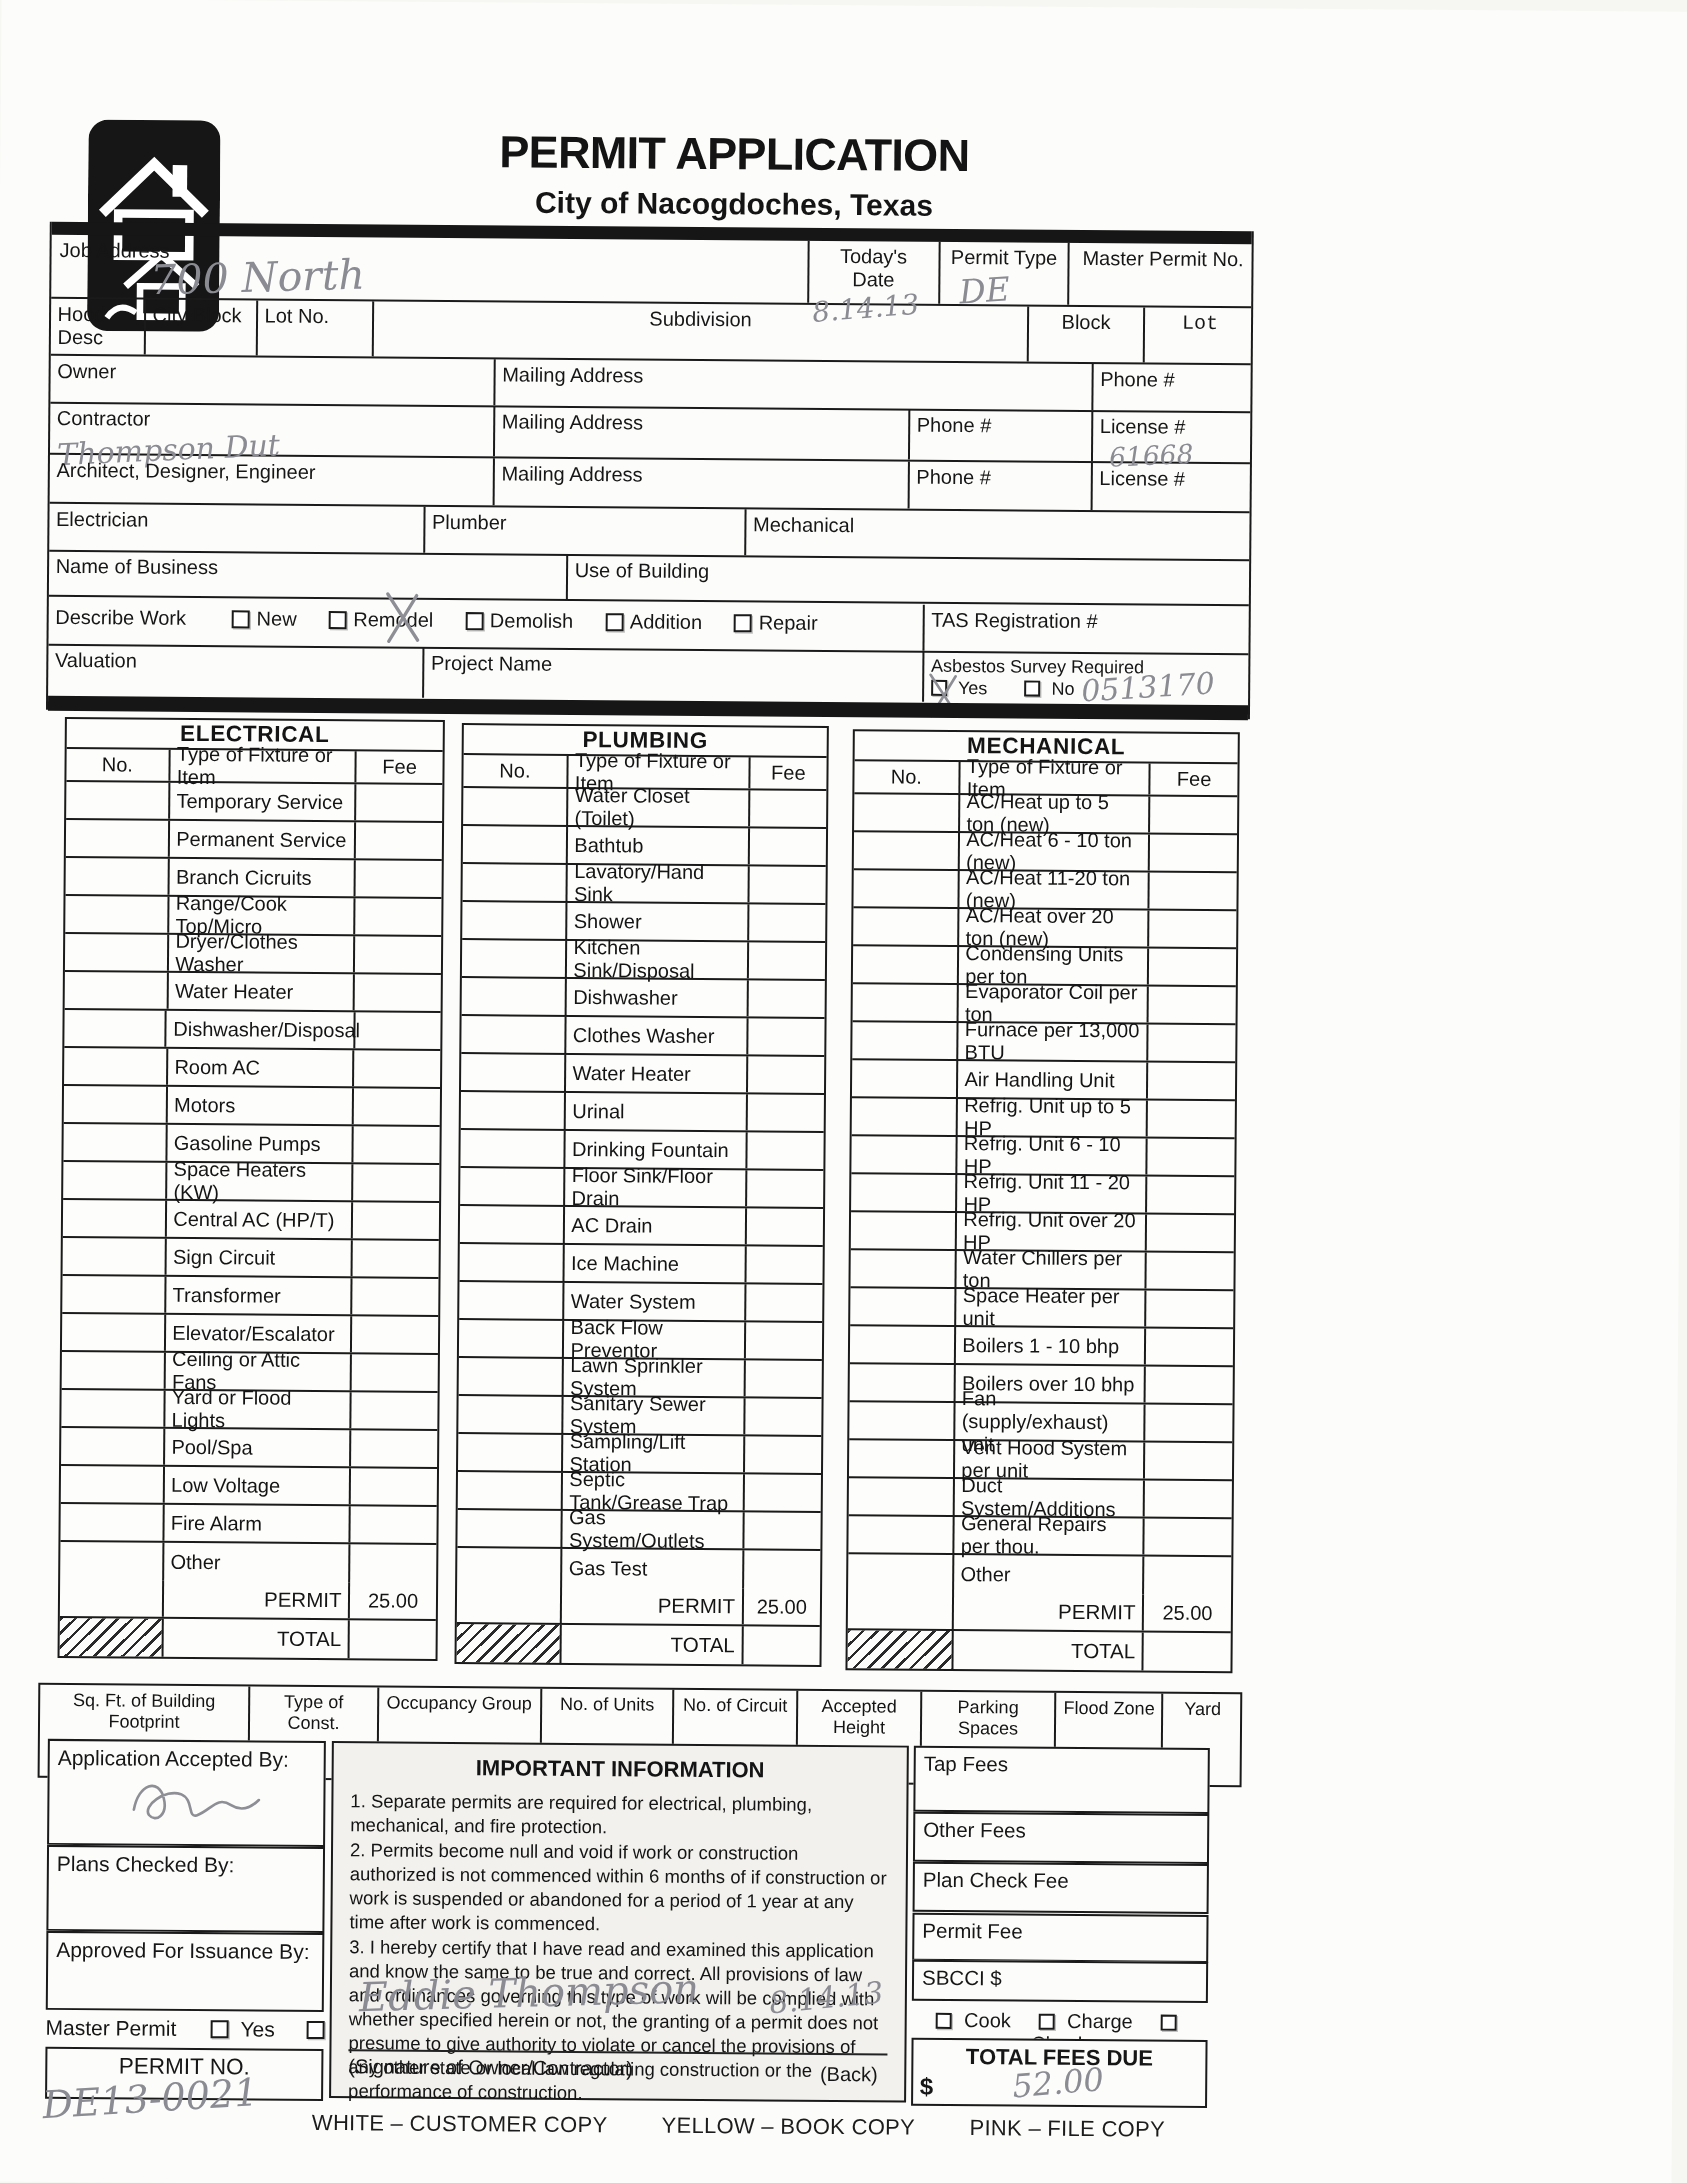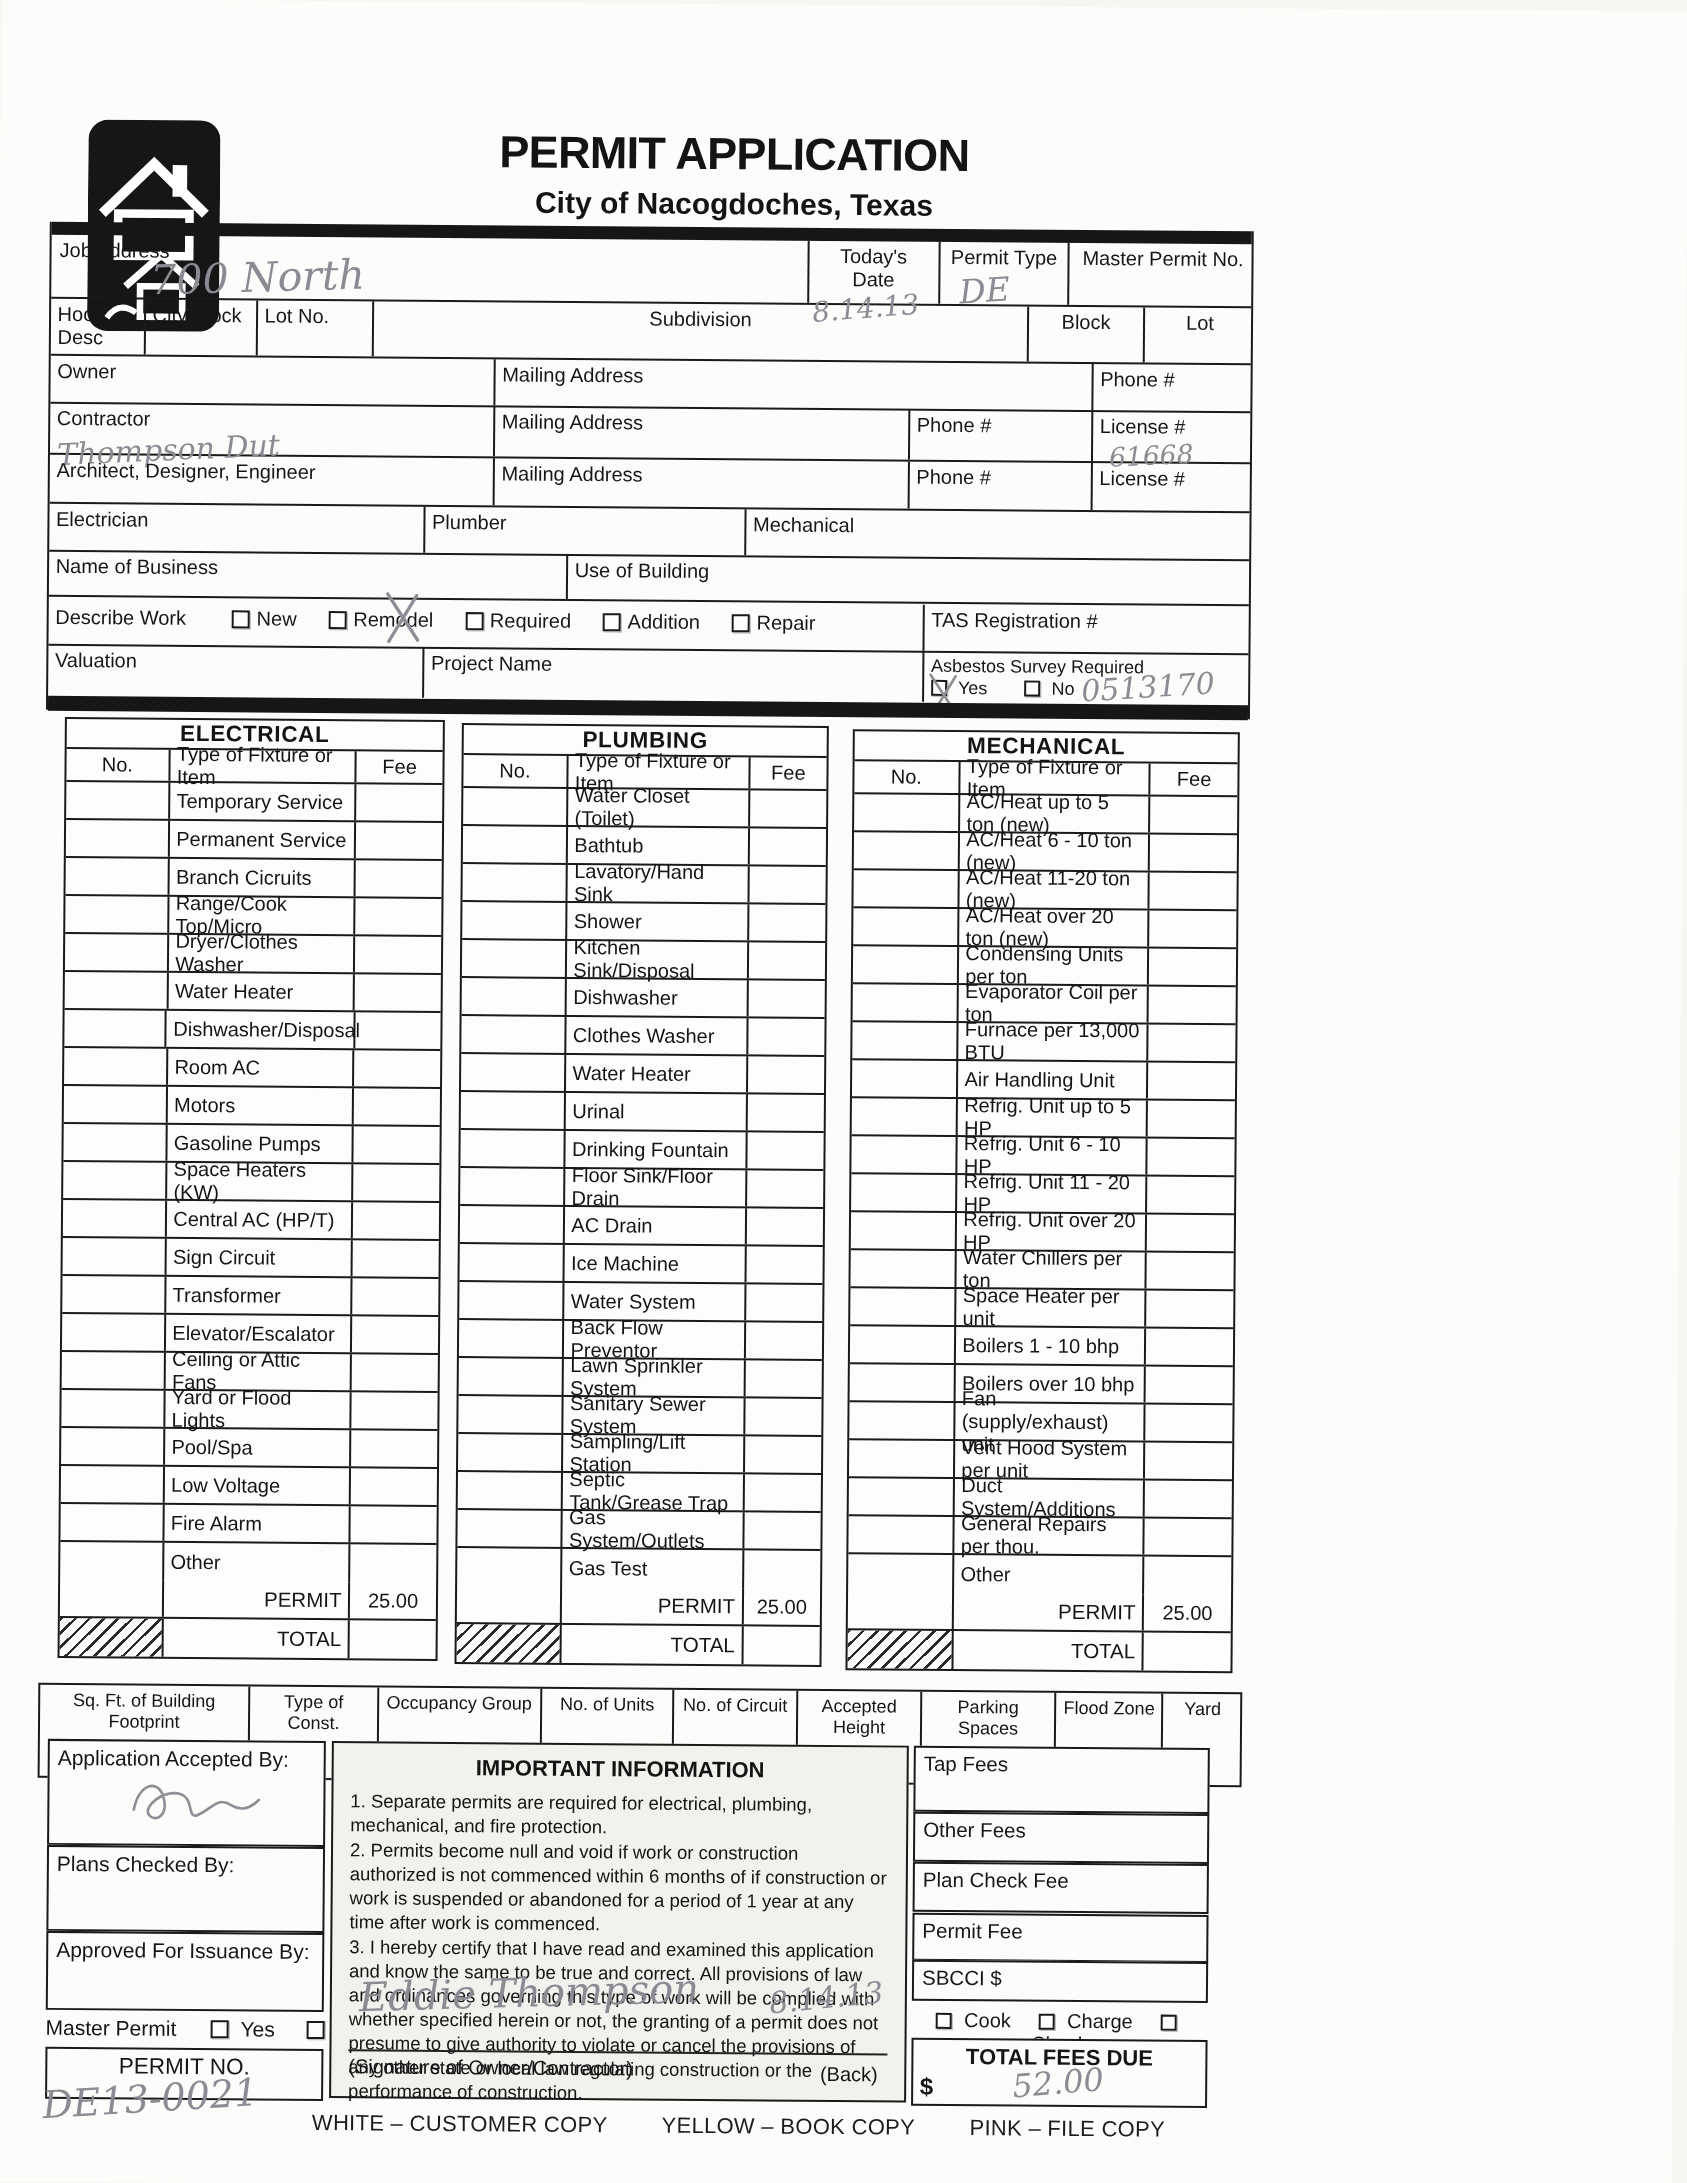--- a/index.html
+++ b/index.html
@@ -102,21 +102,21 @@
       </div>
       <div class="cell" style="left:205px;width:116px;">
         <div class="lbl">Lot No.</div>
       </div>
       <div class="cell" style="left:321px;width:655px;">
         <div class="lbl" style="text-align:center;">Subdivision</div>
       </div>
       <div class="cell" style="left:976px;width:116px;">
         <div class="lbl" style="text-align:center;">Block</div>
       </div>
-      <div class="cell" style="left:1092px;width:112px;">
+      <div class="cell" style="left:1092px;width:112px;font-family:Liberation Mono, monospace;">
         <div class="lbl" style="text-align:center;">Lot</div>
       </div>
     </div>
 
     <div class="frow" style="top:134px;height:48px;">
       <div class="cell first" style="left:0;width:443px;">
         <div class="lbl">Owner</div>
       </div>
       <div class="cell" style="left:443px;width:597px;">
         <div class="lbl">Mailing Address</div>
@@ -184,21 +184,21 @@
         <div class="lbl" style="display:flex;align-items:center;gap:0;margin-top:4px;">
           <span>Describe Work</span>
           <span style="width:46px;"></span>
           <span class="cb"></span>
           <span>New</span>
           <span style="width:32px;"></span>
           <span class="cb"></span>
           <span>Remodel</span>
           <span style="width:32px;"></span>
           <span class="cb"></span>
-          <span>Required</span>
+          <span>Demolish</span>
           <span style="width:32px;"></span>
           <span class="cb"></span>
           <span>Addition</span>
           <span style="width:32px;"></span>
           <span class="cb"></span>
           <span>Repair</span>
         </div>
 
         <div class="xmark" style="left:331px;top:-12px;">
           <svg width="46" height="57" viewBox="0 0 70 86">

